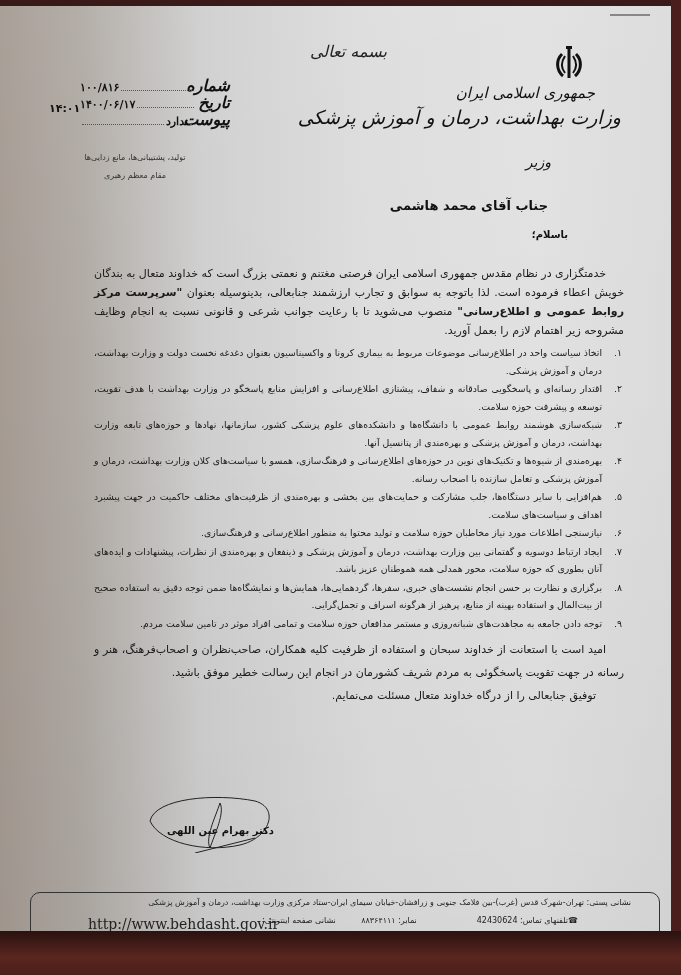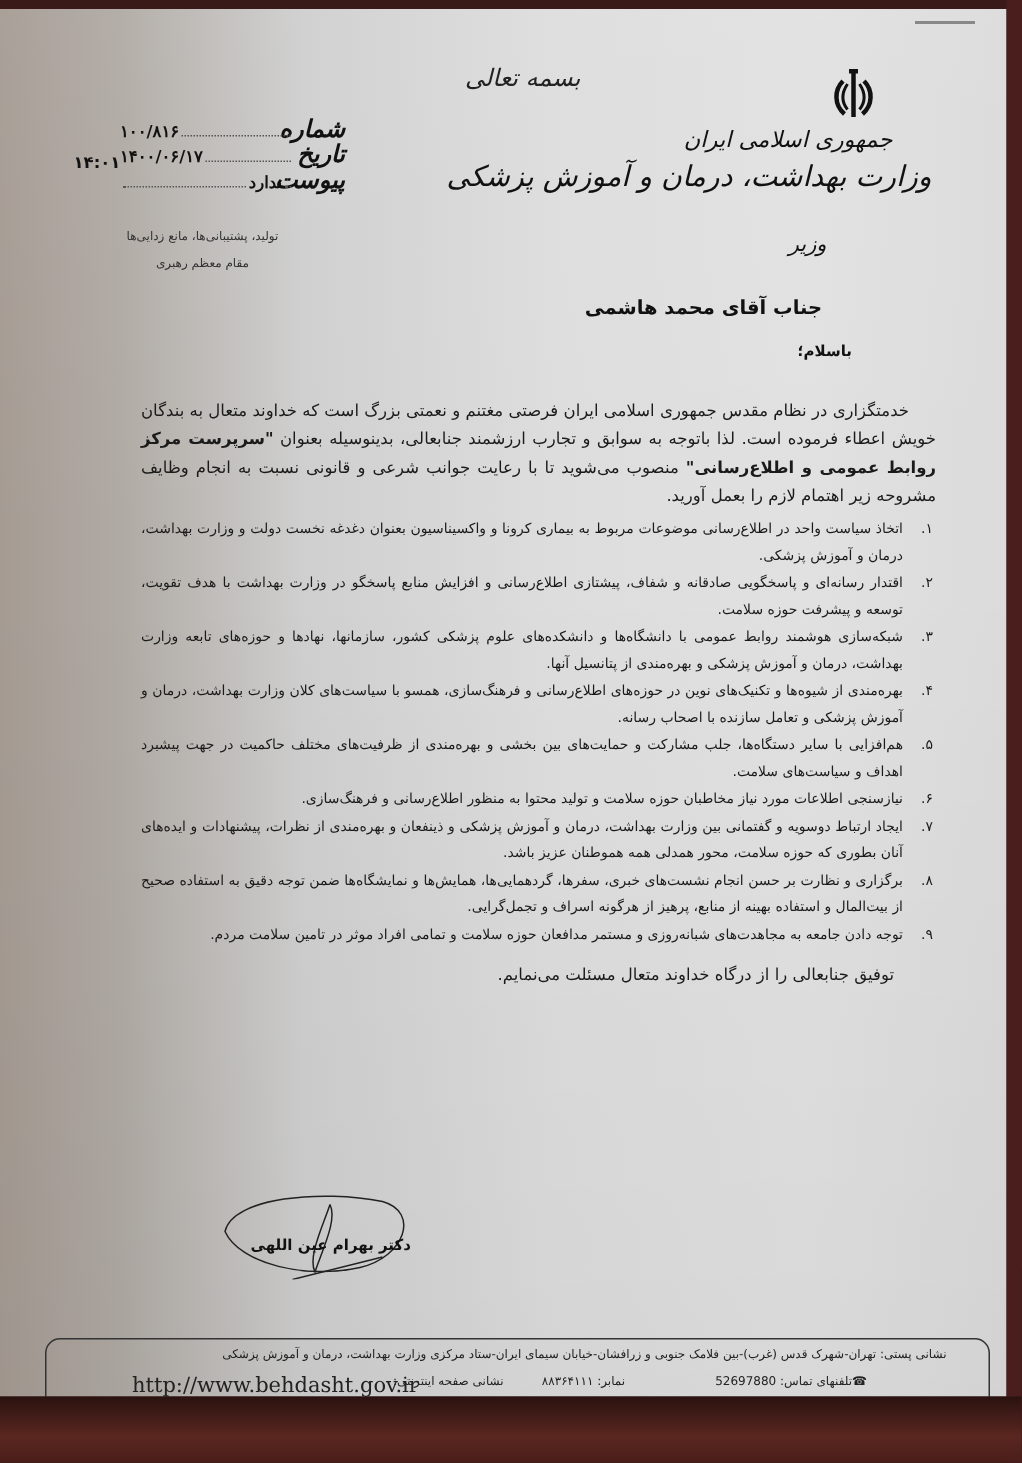--- a/index.html
+++ b/index.html
@@ -118,35 +118,36 @@
       <li><span class="num">۲.</span><span>اقتدار رسانه‌ای و پاسخگویی صادقانه و شفاف، پیشتازی اطلاع‌رسانی و افزایش منابع پاسخگو در وزارت بهداشت با هدف تقویت، توسعه و پیشرفت حوزه سلامت.</span></li>
       <li><span class="num">۳.</span><span>شبکه‌سازی هوشمند روابط عمومی با دانشگاه‌ها و دانشکده‌های علوم پزشکی کشور، سازمانها، نهادها و حوزه‌های تابعه وزارت بهداشت، درمان و آموزش پزشکی و بهره‌مندی از پتانسیل آنها.</span></li>
       <li><span class="num">۴.</span><span>بهره‌مندی از شیوه‌ها و تکنیک‌های نوین در حوزه‌های اطلاع‌رسانی و فرهنگ‌سازی، همسو با سیاست‌های کلان وزارت بهداشت، درمان و آموزش پزشکی و تعامل سازنده با اصحاب رسانه.</span></li>
       <li><span class="num">۵.</span><span>هم‌افزایی با سایر دستگاه‌ها، جلب مشارکت و حمایت‌های بین بخشی و بهره‌مندی از ظرفیت‌های مختلف حاکمیت در جهت پیشبرد اهداف و سیاست‌های سلامت.</span></li>
       <li><span class="num">۶.</span><span>نیازسنجی اطلاعات مورد نیاز مخاطبان حوزه سلامت و تولید محتوا به منظور اطلاع‌رسانی و فرهنگ‌سازی.</span></li>
       <li><span class="num">۷.</span><span>ایجاد ارتباط دوسویه و گفتمانی بین وزارت بهداشت، درمان و آموزش پزشکی و ذینفعان و بهره‌مندی از نظرات، پیشنهادات و ایده‌های آنان بطوری که حوزه سلامت، محور همدلی همه هموطنان عزیز باشد.</span></li>
       <li><span class="num">۸.</span><span>برگزاری و نظارت بر حسن انجام نشست‌های خبری، سفرها، گردهمایی‌ها، همایش‌ها و نمایشگاه‌ها ضمن توجه دقیق به استفاده صحیح از بیت‌المال و استفاده بهینه از منابع، پرهیز از هرگونه اسراف و تجمل‌گرایی.</span></li>
       <li><span class="num">۹.</span><span>توجه دادن جامعه به مجاهدت‌های شبانه‌روزی و مستمر مدافعان حوزه سلامت و تمامی افراد موثر در تامین سلامت مردم.</span></li>
     </ol>
     <div class="closing">
+      <p>امید است با استعانت از خداوند سبحان و استفاده از ظرفیت کلیه همکاران، صاحب‌نظران و اصحاب‌فرهنگ، هنر و رسانه در جهت تقویت پاسخگوئی به مردم شریف کشورمان در انجام این رسالت خطیر موفق باشید.</p>
       <p class="thanks">توفیق جنابعالی را از درگاه خداوند متعال مسئلت می‌نمایم.</p>
     </div>
   </div>
 
   <svg class="signature" viewBox="0 0 130 60">
     <path d="M5 28 C10 5 70 0 110 8 C135 15 125 45 95 52 C60 60 15 50 5 28 Z" stroke="#222" stroke-width="1" fill="none"></path>
     <path d="M75 10 C70 25 60 45 65 55 C70 40 80 20 75 10" stroke="#222" stroke-width="1" fill="none"></path>
     <path d="M50 60 L110 45" stroke="#222" stroke-width="1" fill="none"></path>
   </svg>
   <div class="sig-name">دکتر بهرام عین اللهی</div>
 
   <div class="footer-box"></div>
   <div class="footer-l1">نشانی پستی: تهران-شهرک قدس (غرب)-بین فلامک جنوبی و زرافشان-خیابان سیمای ایران-ستاد مرکزی وزارت بهداشت، درمان و آموزش پزشکی</div>
   <div class="footer-l2">
-    <span><span>☎</span><span>تلفنهای تماس:</span> <span>52697880</span></span>
+    <span><span>☎</span><span>تلفنهای تماس:</span> <span>42430624</span></span>
     <span><span>نمابر:</span> <span>۸۸۳۶۴۱۱۱</span></span>
   </div>
   <div class="footer-web-label">نشانی صفحه اینترنتی:</div>
   <div class="footer-url">http://www.behdasht.gov.ir</div>
 </div>
 
 <div class="right-edge"></div>
 <div class="bottom-shadow"></div>
 
 </body></html>

